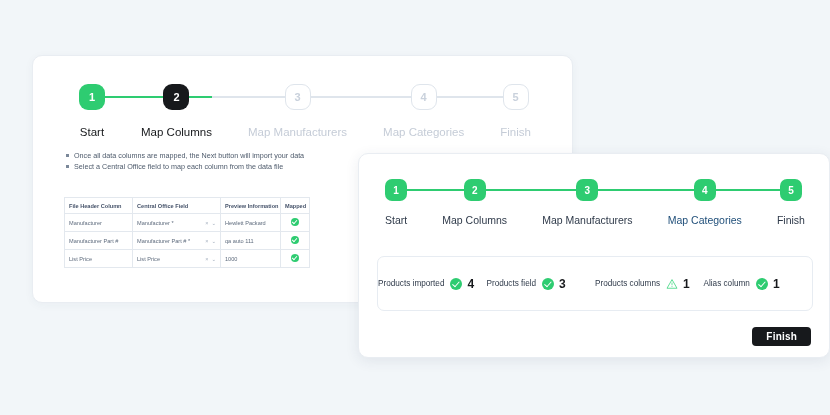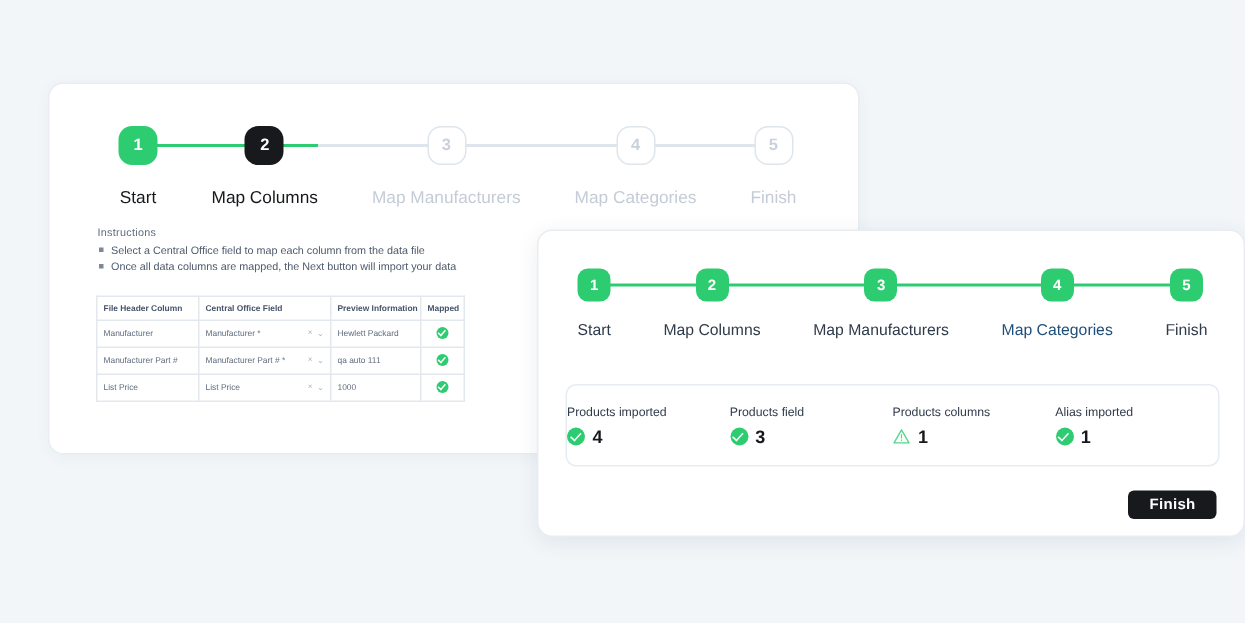--- a/index.html
+++ b/index.html
@@ -214,21 +214,22 @@
     width: 436px;
     height: 55px;
     border: 1px solid #e7ecf2;
     border-radius: 7px;
     display: flex;
     align-items: center;
   }
   .stat {
     flex: 1 1 0;
     display: flex;
-    flex-direction: column;
+    flex-direction: row;
+    align-items: center;
     gap: 6px;
   }
   .stat-label {
     font-size: 8.2px;
     color: #2f3a4a;
     white-space: nowrap;
   }
   .stat-value-row {
     display: flex;
     align-items: center;
@@ -311,24 +312,23 @@
       <div class="step-label">Map Categories</div>
     </div>
 
     <div class="step s-todo">
       <div class="step-bubble">5</div>
       <div class="step-label">Finish</div>
     </div>
   </div>
 
   <div id="instructions" style="left:32px; top:94px;">
-    <div class="instr-title">Instructions</div>
     <ul class="instr-list">
+      <li>Once all data columns are mapped, the Next button will import your data</li>
       <li>Select a Central Office field to map each column from the data file</li>
-      <li>Once all data columns are mapped, the Next button will import your data</li>
     </ul>
   </div>
 
   <table id="mapping-table" style="left:31px; top:141px;">
     <thead>
       <tr>
         <th class="col-a">File Header Column</th>
         <th class="col-b">Central Office Field</th>
         <th class="col-c">Preview Information</th>
         <th class="col-d c-mapped">Mapped</th>
@@ -444,21 +444,21 @@
         <svg class="icon-warn" viewBox="0 0 24 24">
           <path d="M12 3.2 L22 20.5 H2 Z" fill="none" stroke="#4fd98b" stroke-width="1.8" stroke-linejoin="round"></path>
           <rect x="11.2" y="9" width="1.6" height="5.6" fill="#4fd98b"></rect>
           <rect x="11.2" y="16" width="1.6" height="1.8" fill="#4fd98b"></rect>
         </svg>
         <span class="stat-value">1</span>
       </div>
     </div>
 
     <div class="stat">
-      <div class="stat-label">Alias imported</div>
+      <div class="stat-label">Alias column</div>
       <div class="stat-value-row">
         <span class="icon-check"></span>
         <span class="stat-value">1</span>
       </div>
     </div>
 
   </div>
 
   <button id="finish-button">Finish</button>
 </div>

